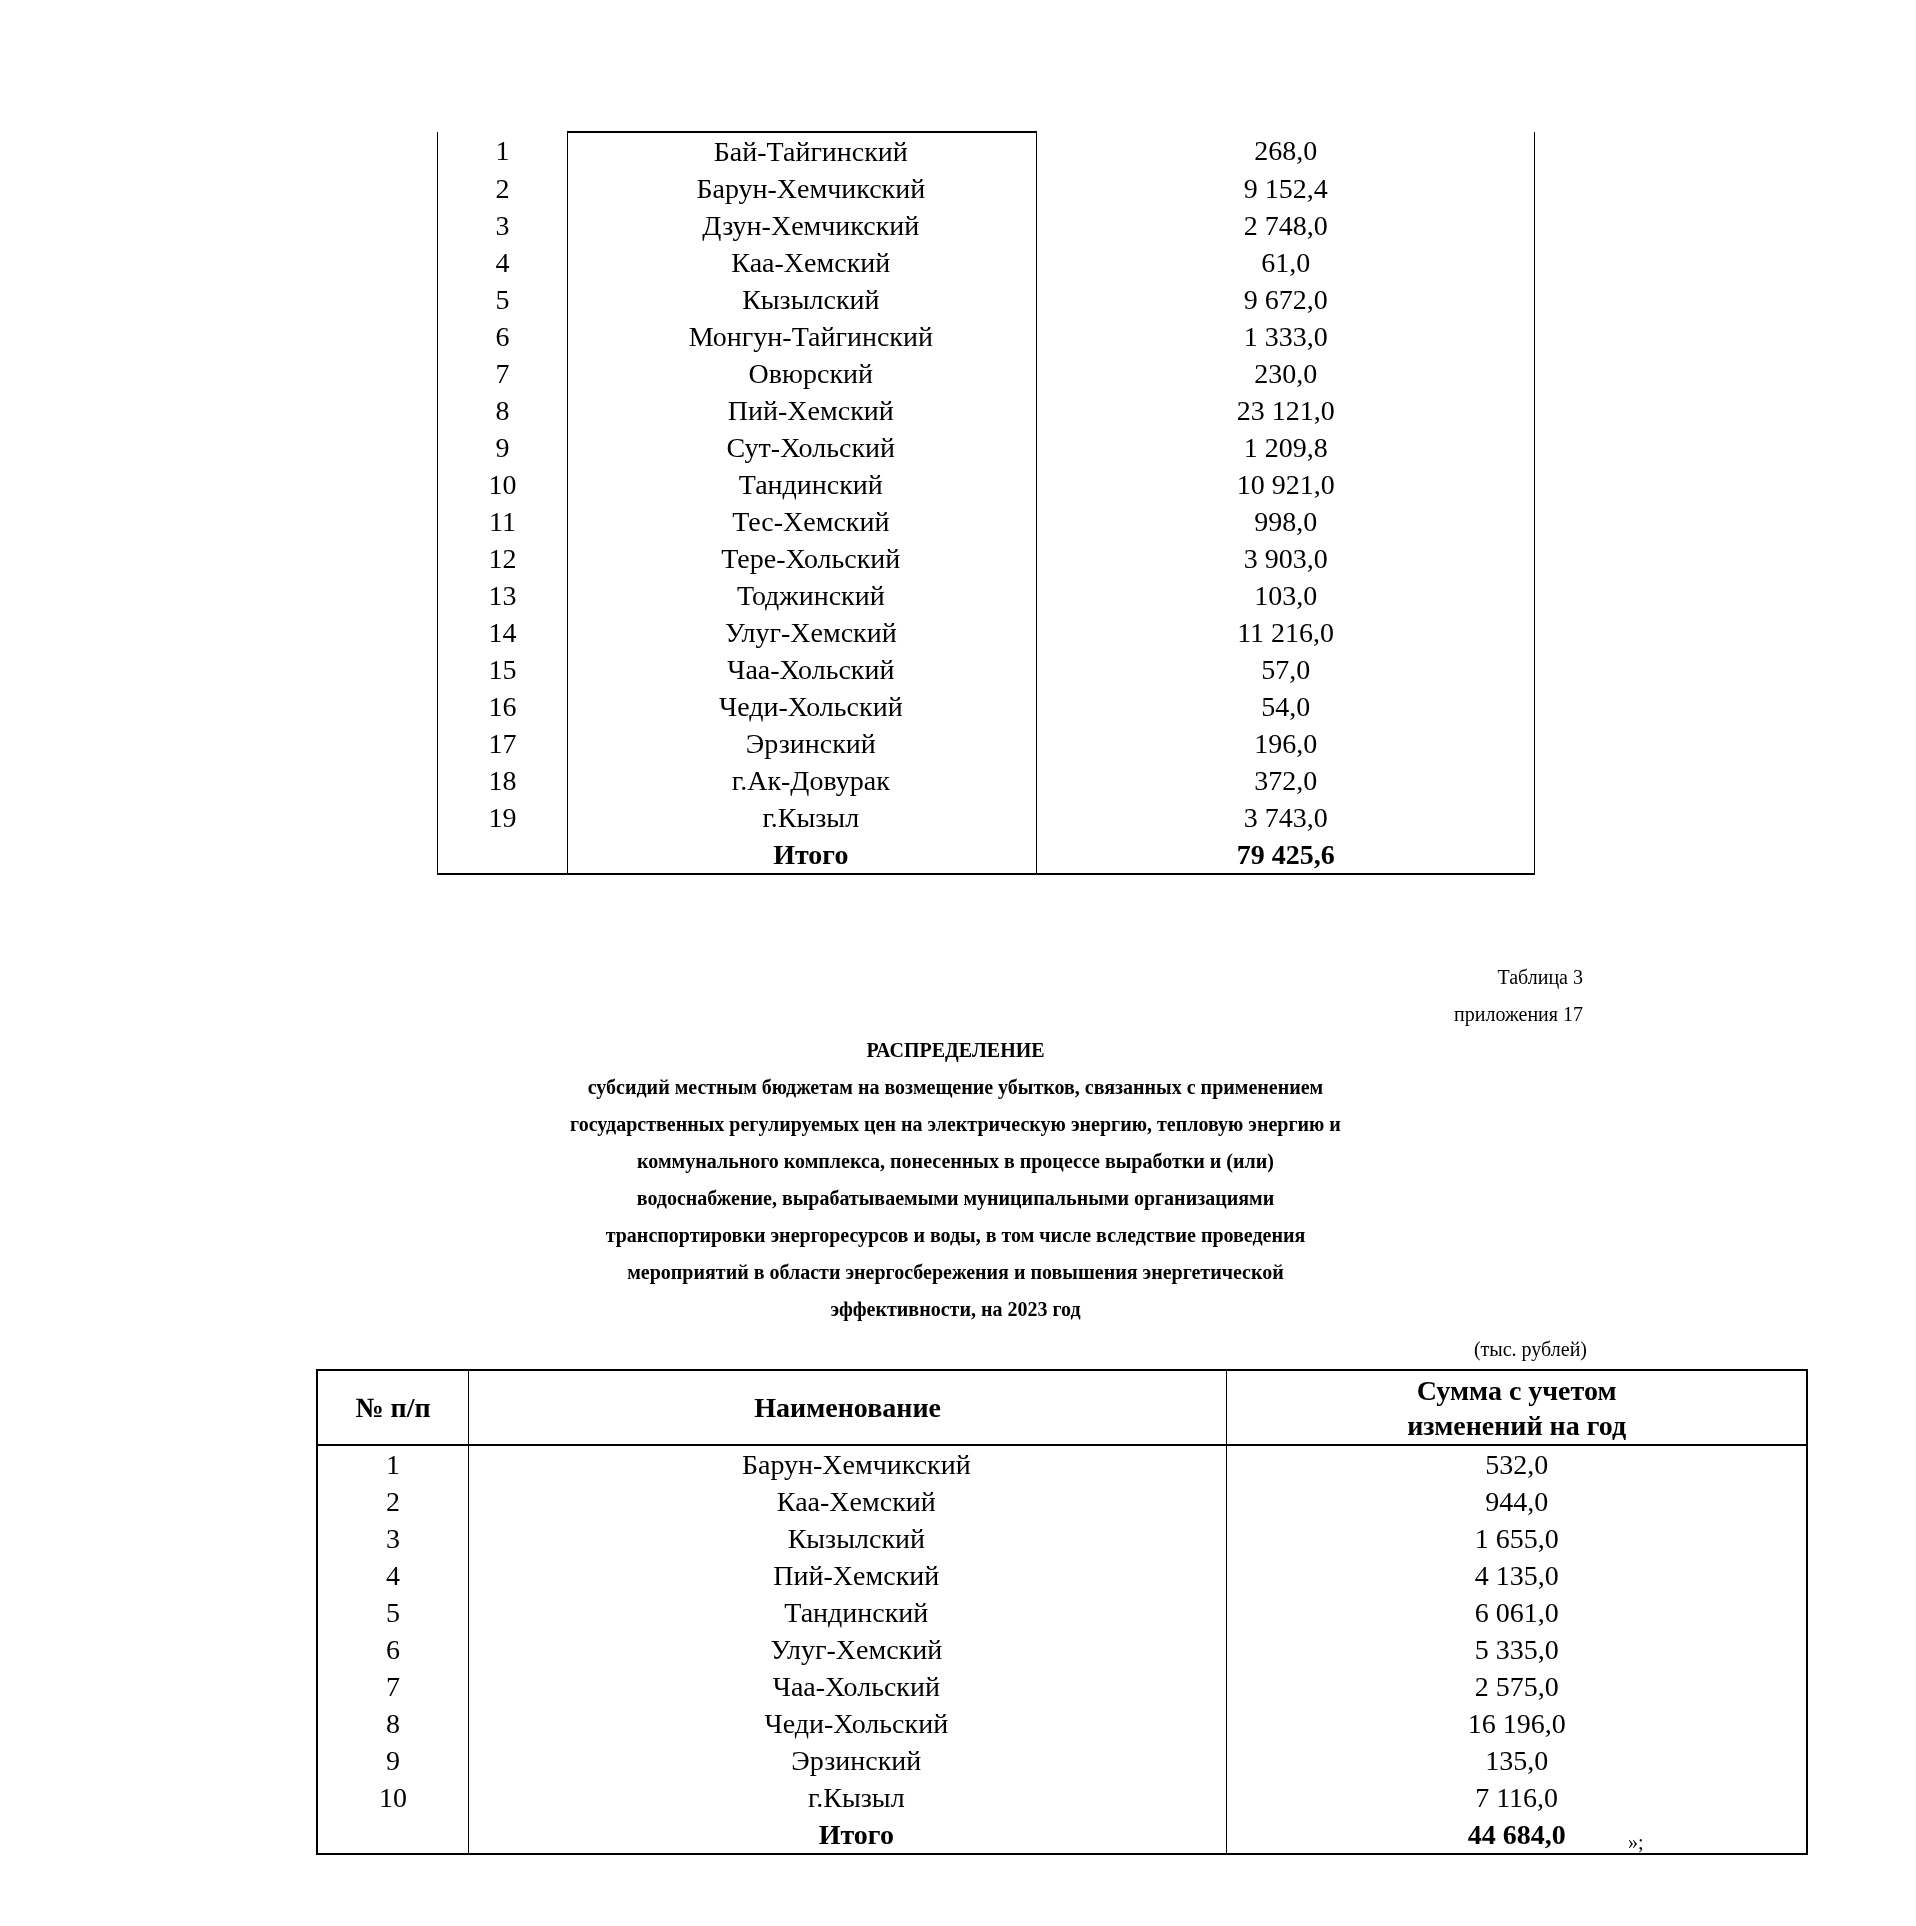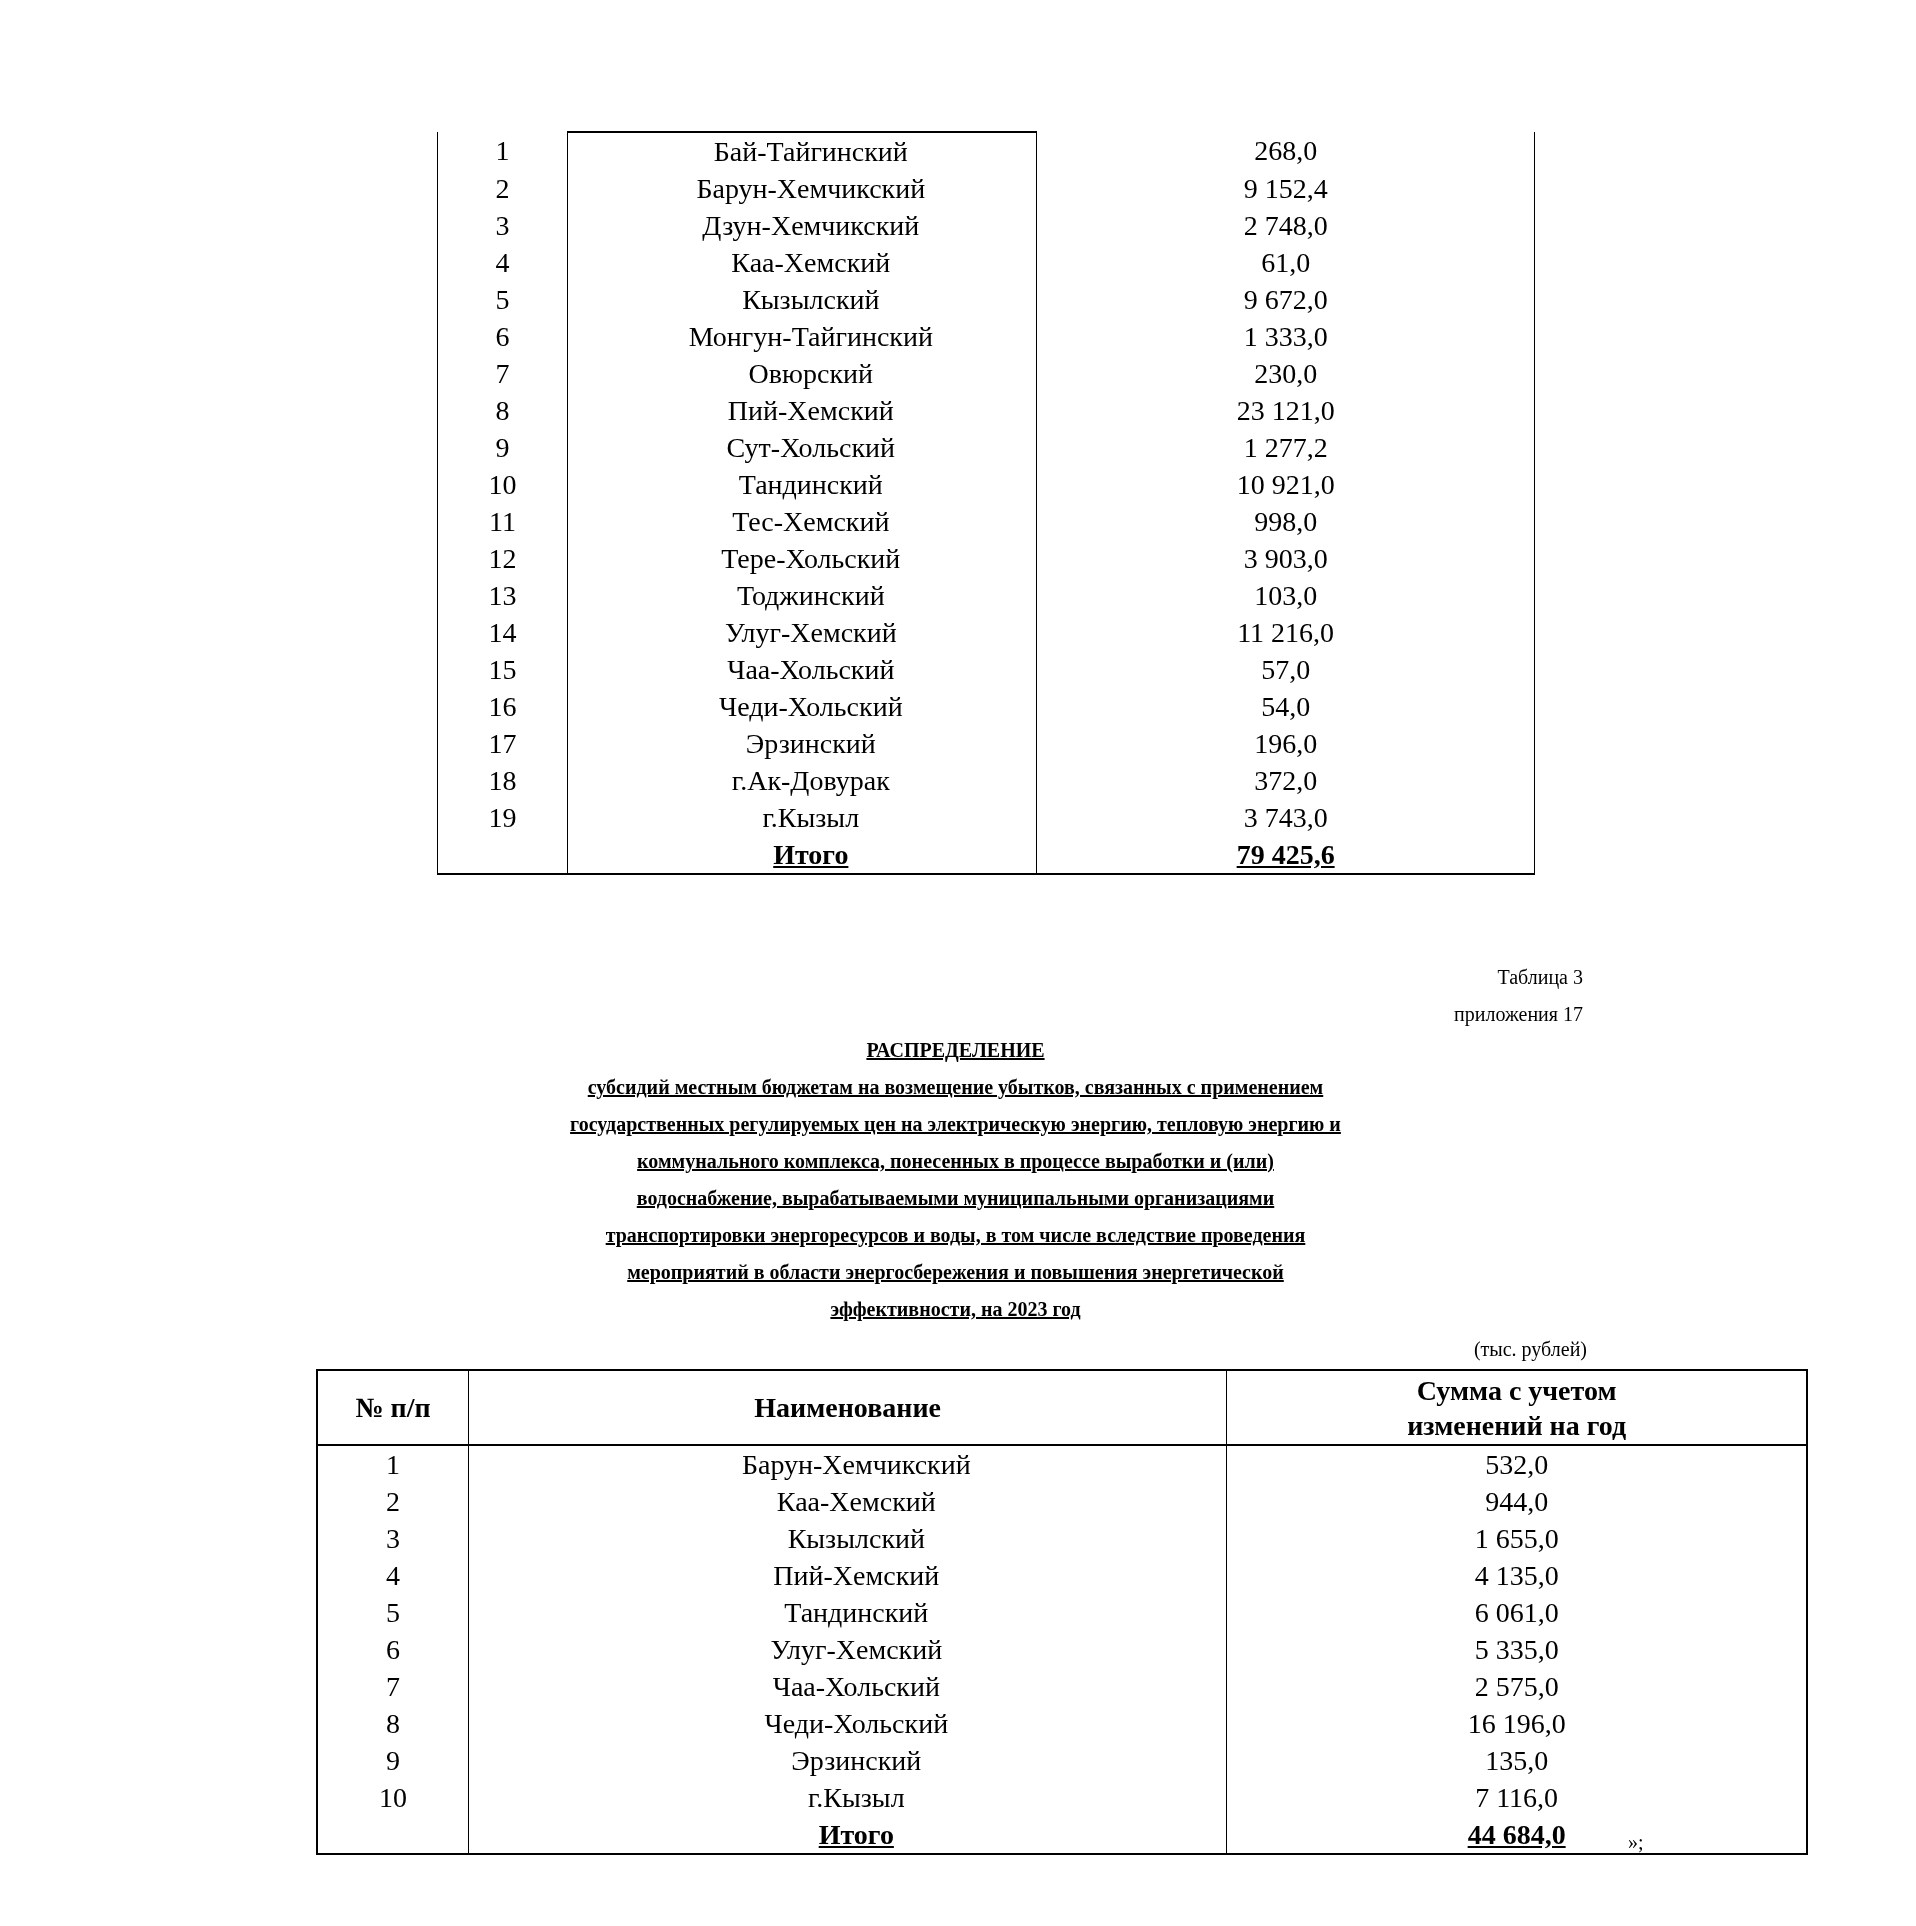--- a/index.html
+++ b/index.html
@@ -1,20 +1,20 @@
 <!DOCTYPE html>
 <html style="font-size:6.2px"><head>
 <meta charset="utf-8">
 <style>
   html, body { margin:0; padding:0; background:#ffffff; }
   body { width:1917px; height:2707px; position:relative; overflow:hidden;
          font-family:"Liberation Serif", "DejaVu Serif", serif; color:#000; }
   .abs { position:absolute; }
   .t { font-size:20px; line-height:37px; }
-  .tb { font-weight:bold;text-decoration:underline; }
+  .tb { font-weight:bold; }
   table { border-collapse:collapse; position:absolute; font-size:28px; }
   td, th { padding:0; vertical-align:top; }
   .num { text-align:center; }
   .name { text-align:center; padding-left:17.3px; }
   .val { text-align:center; }
 
   
   #t1 { left:437px; top:131px; width:1098px; border-left:1.9px solid #000; border-right:1.9px solid #000; border-bottom:2.7px solid #000; }
   #t1 td { height:37px; line-height:37px; }
   #t1 .c1 { width:129px; border-right:1.9px solid #000; }
@@ -72,21 +72,21 @@
         <td class="val">230,0</td>
       </tr>
     <tr>
         <td class="c1 num">8</td>
         <td class="c2 name">Пий-Хемский</td>
         <td class="val">23 121,0</td>
       </tr>
     <tr>
         <td class="c1 num">9</td>
         <td class="c2 name">Сут-Хольский</td>
-        <td class="val">1 277,2</td>
+        <td class="val">1 209,8</td>
       </tr>
     <tr>
         <td class="c1 num">10</td>
         <td class="c2 name">Тандинский</td>
         <td class="val">10 921,0</td>
       </tr>
     <tr>
         <td class="c1 num">11</td>
         <td class="c2 name">Тес-Хемский</td>
         <td class="val">998,0</td>

